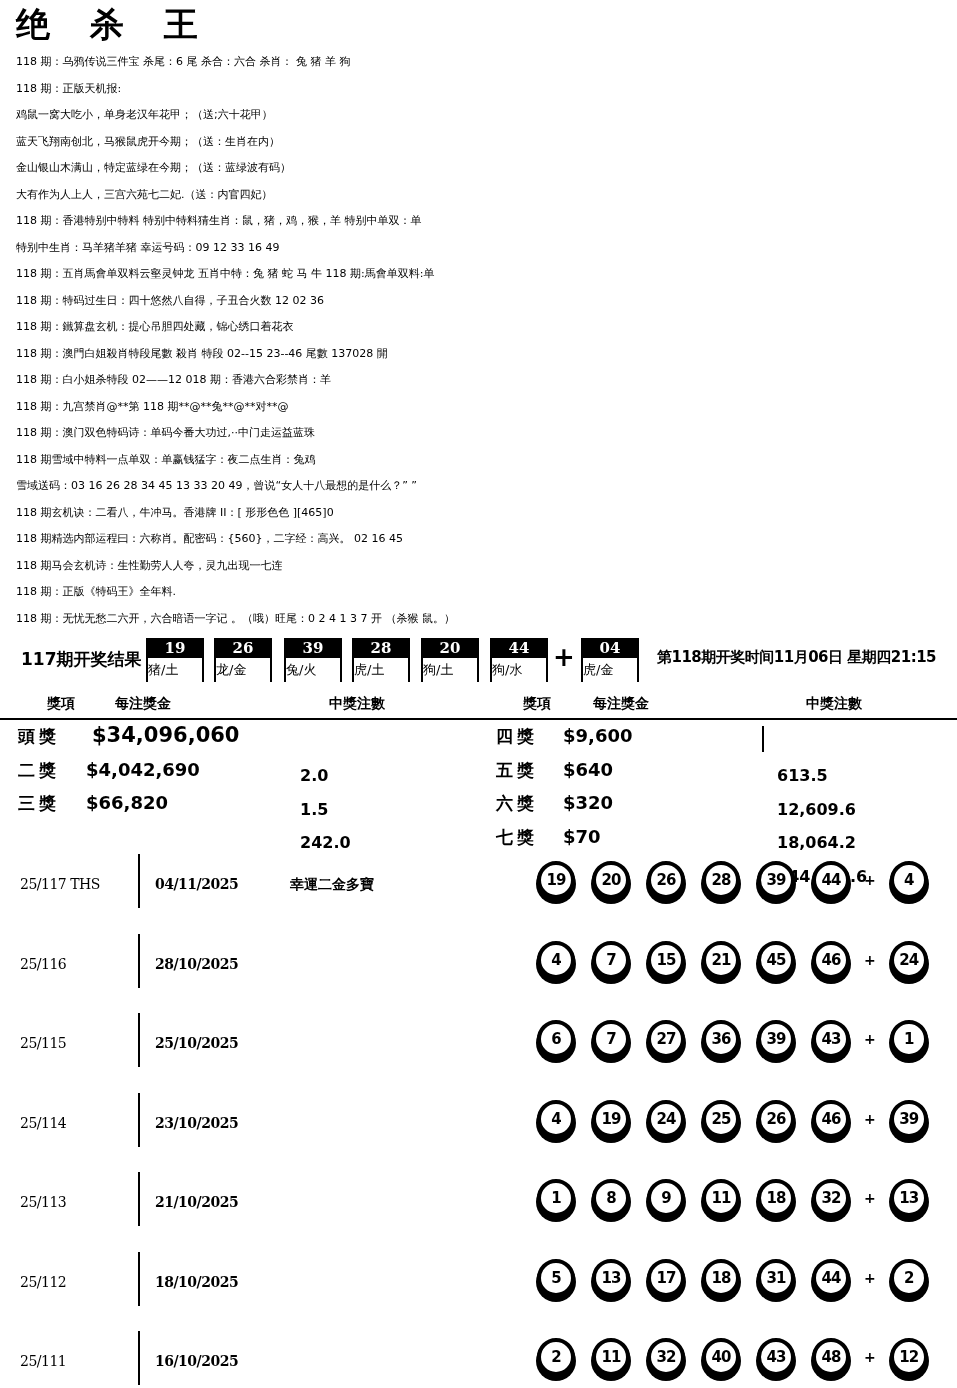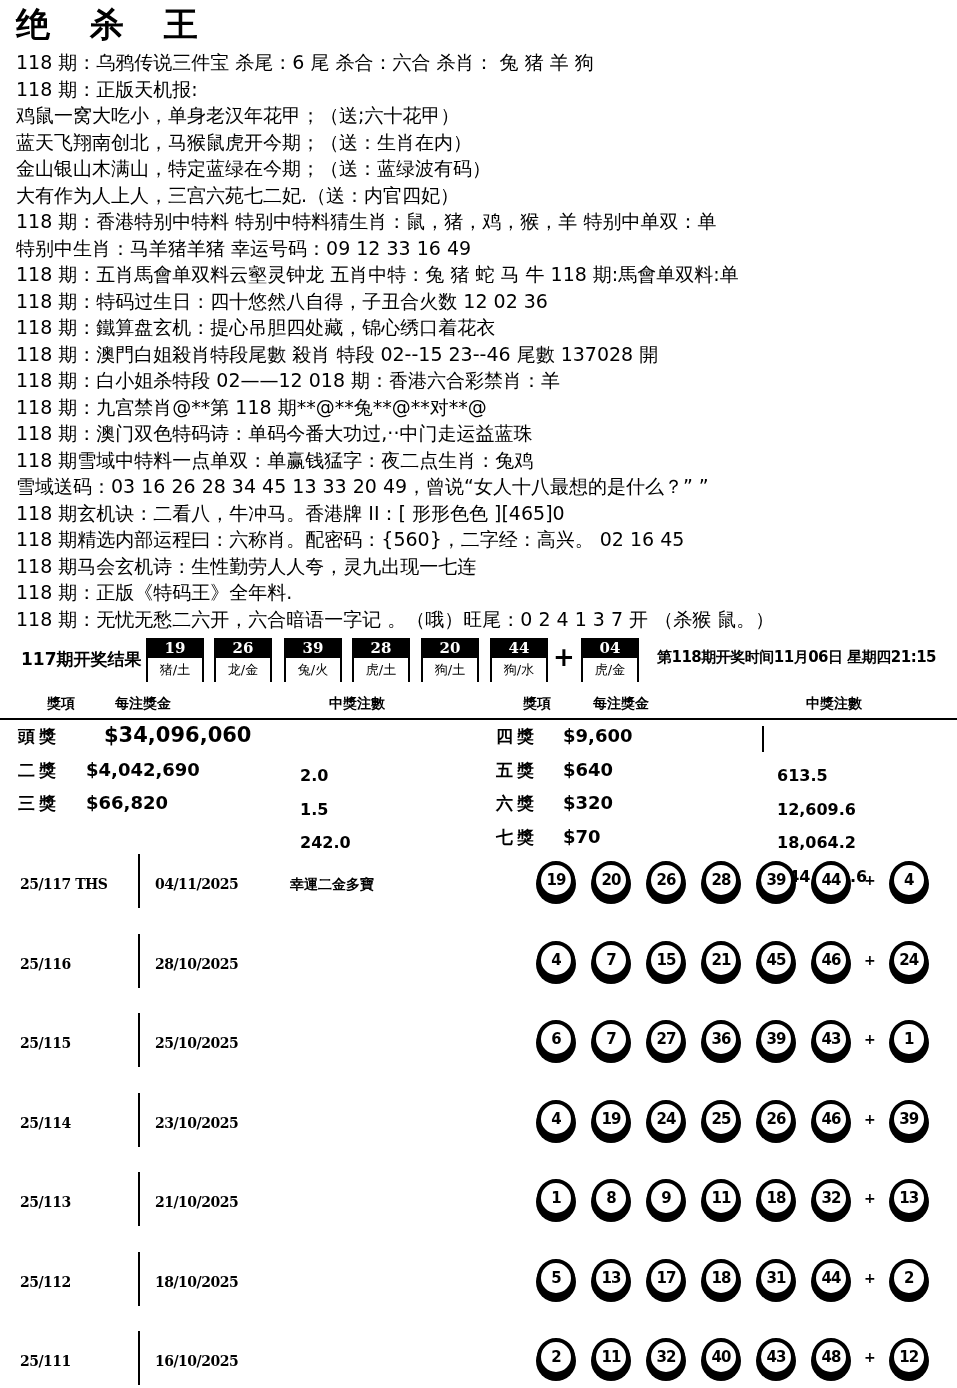--- a/index.html
+++ b/index.html
@@ -8,54 +8,54 @@
     color: #000000;
     font-family: "DejaVu Sans", "Liberation Sans", sans-serif;
   }
   .title {
     position: absolute; left: 16px; top: 2px;
     font-family: "DejaVu Serif", "Liberation Serif", serif;
     font-size: 34px; font-weight: bold; letter-spacing: 14px; line-height: 44px;
   }
   .lines { position: absolute; left: 16px; top: 49px; width: 930px; }
   .line {
-    height: 26.5px; line-height: 26.5px; font-size: 19px; white-space: nowrap;
+    height: 26.5px; line-height: 26.5px; font-size: 11px; white-space: nowrap;
     font-family: "DejaVu Sans", sans-serif;
   }
   
   .draw { position: absolute; left: 0; top: 636px; width: 957px; height: 50px; }
   .draw-label { position: absolute; left: 21px; top: 12px; font-size: 17px; font-weight: bold; }
   .dbox {
     position: absolute; top: 2px; width: 58px; height: 44px;
     border-left: 2px solid #000; border-right: 2px solid #000; box-sizing: border-box;
   }
   .dbox .num {
     background: #000; color: #fff; height: 20px; line-height: 20px; text-align: center;
     font-family: "DejaVu Serif", serif; font-weight: bold; font-size: 15px;
   }
-  .dbox .zod { height: 24px; line-height: 24px; text-align: center; font-size: 13px; }
+  .dbox .zod { height: 24px; line-height: 24px; font-size: 13px; }
   .plus { position: absolute; left: 553px; top: 6px; font-size: 26px; font-weight: bold; }
   .draw-time { position: absolute; left: 657px; top: 12px; font-size: 15px; font-weight: bold; letter-spacing: -0.5px; }
   
   .prize { position: absolute; top: 692px; }
   .prize-left { left: 0; width: 480px; }
   .prize-right { left: 480px; width: 477px; }
   .ph { position: relative; height: 26px; border-bottom: 2px solid #000; font-size: 14px; font-weight: bold; }
   .ph span { position: absolute; top: 3px; margin-left: 29px; }
   .pr { position: relative; height: 33.5px; }
   .pr span { position: absolute; top: 5px; font-weight: bold; }
   .pr .pname { font-size: 17px; letter-spacing: 4px; }
   .pr .pamt { font-size: 18px; font-family: "DejaVu Sans", sans-serif; }
   .pr .pamt.big { font-size: 21px; top: 3px; }
   .pr .pcount { font-size: 16px; margin-top: 41px; }
   .vbar { position: absolute; left: 762px; top: 726px; width: 2px; height: 26px; background: #000; }
   
   .hist { position: absolute; left: 0; top: 852px; width: 957px; }
   .hrow { position: relative; height: 79.5px; }
-  .hrow .hid { position: absolute; left: 20px; top: 24px; font-size: 14px; font-weight: bold; letter-spacing: -0.5px; font-family: "DejaVu Serif", serif; text-align: center; }
+  .hrow .hid { position: absolute; left: 20px; top: 24px; font-size: 14px; font-weight: normal; letter-spacing: -0.5px; font-family: "DejaVu Serif", serif; text-align: center; }
   .hrow .hsep { position: absolute; left: 138px; top: 2px; width: 2px; height: 54px; background: #000; }
   .hrow .hdate { position: absolute; left: 155px; top: 24px; font-size: 14px; font-weight: bold; letter-spacing: -0.5px; font-family: "DejaVu Serif", serif; }
   .hrow .hname { position: absolute; left: 290px; top: 24px; font-size: 14px; font-weight: bold; }
   .balls { position: absolute; left: 537px; top: 9px; display: flex; align-items: center; }
   .ball {
     width: 30px; height: 30px; border-radius: 50%; background: #fff;
     border: 4px solid #000; box-shadow: 0 4px 0 1px #000;
     margin-right: 17px; display: flex; align-items: center; justify-content: center;
     font-size: 15px; font-weight: bold; letter-spacing: -1px; box-sizing: content-box;
   }
@@ -127,21 +127,21 @@
 </div>
 
 <div class="prize prize-left">
   <div class="ph">
     <span style="left:18px">獎項</span>
     <span style="left:86px">每注獎金</span>
     <span style="left:300px">中獎注數</span>
   </div>
   <div class="pr">
     <span class="pname" style="left:18px">頭獎</span>
-    <span class="pamt big" style="left:104px">$34,096,060</span>
+    <span class="pamt big" style="left:92px">$34,096,060</span>
     <span class="pcount" style="left:300px">2.0</span>
   </div>
   <div class="pr">
     <span class="pname" style="left:18px">二獎</span>
     <span class="pamt" style="left:86px">$4,042,690</span>
     <span class="pcount" style="left:300px">1.5</span>
   </div>
   <div class="pr">
     <span class="pname" style="left:18px">三獎</span>
     <span class="pamt" style="left:86px">$66,820</span>

